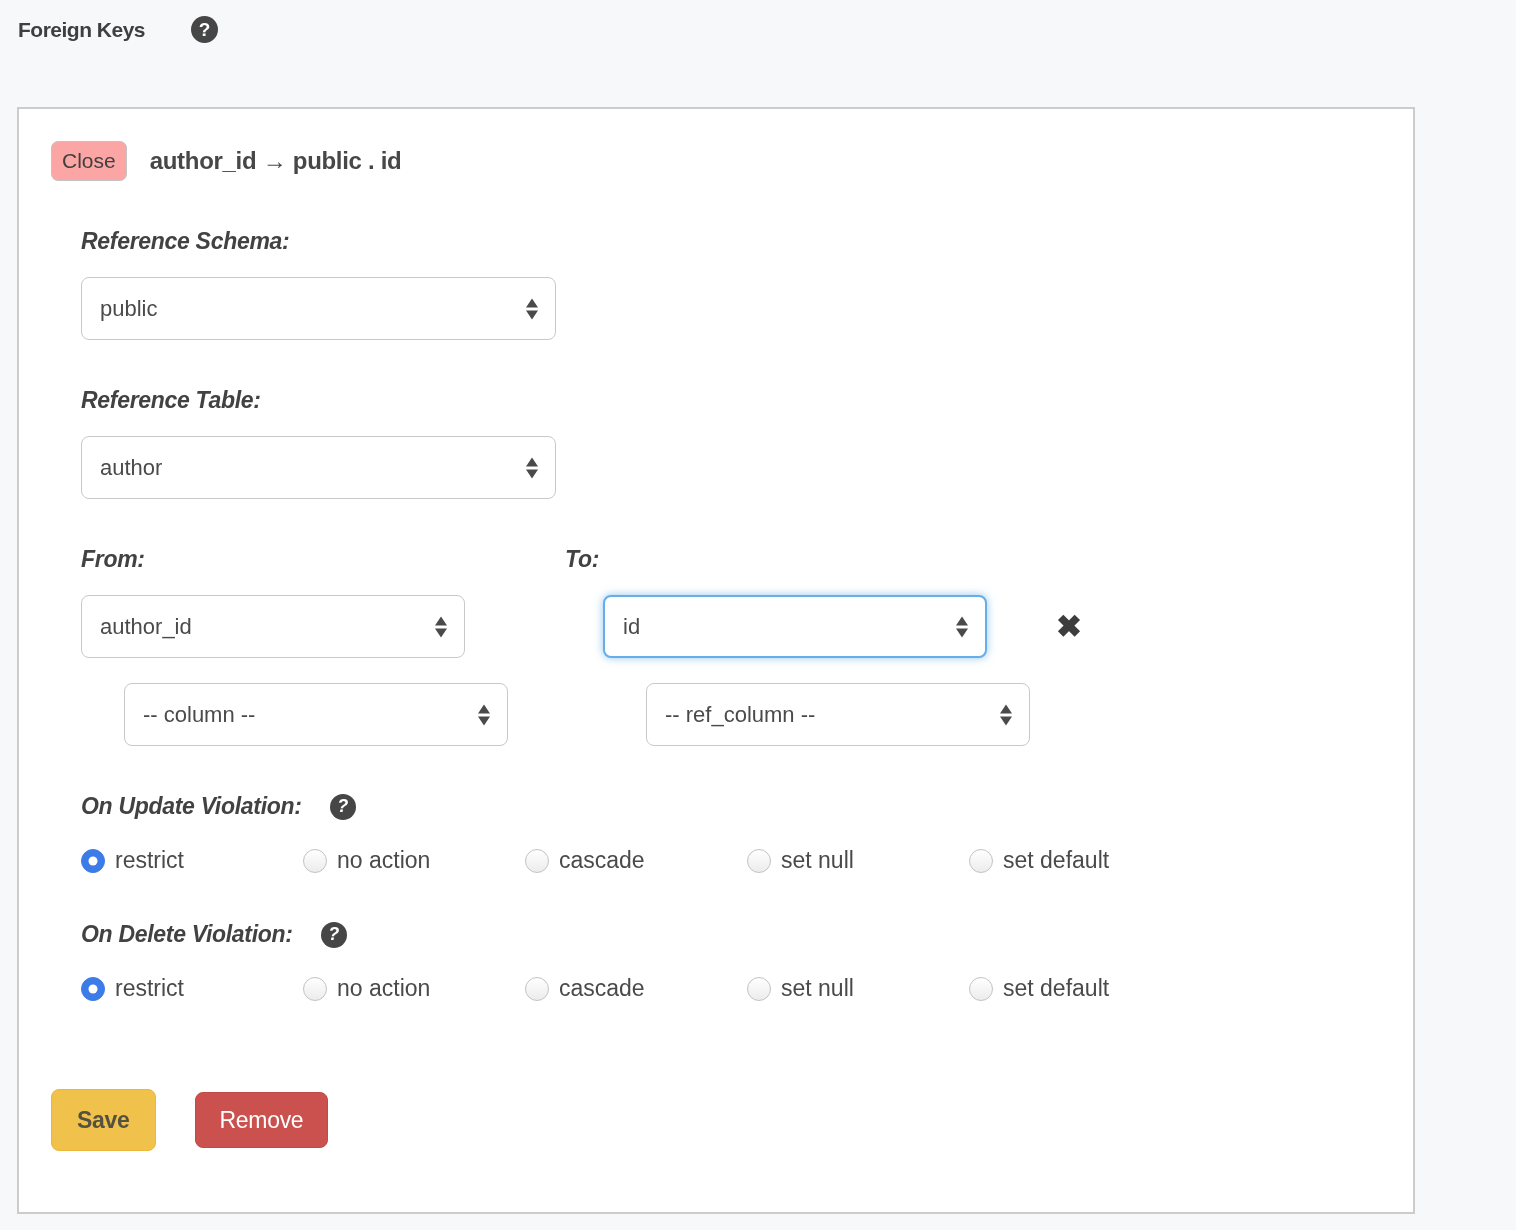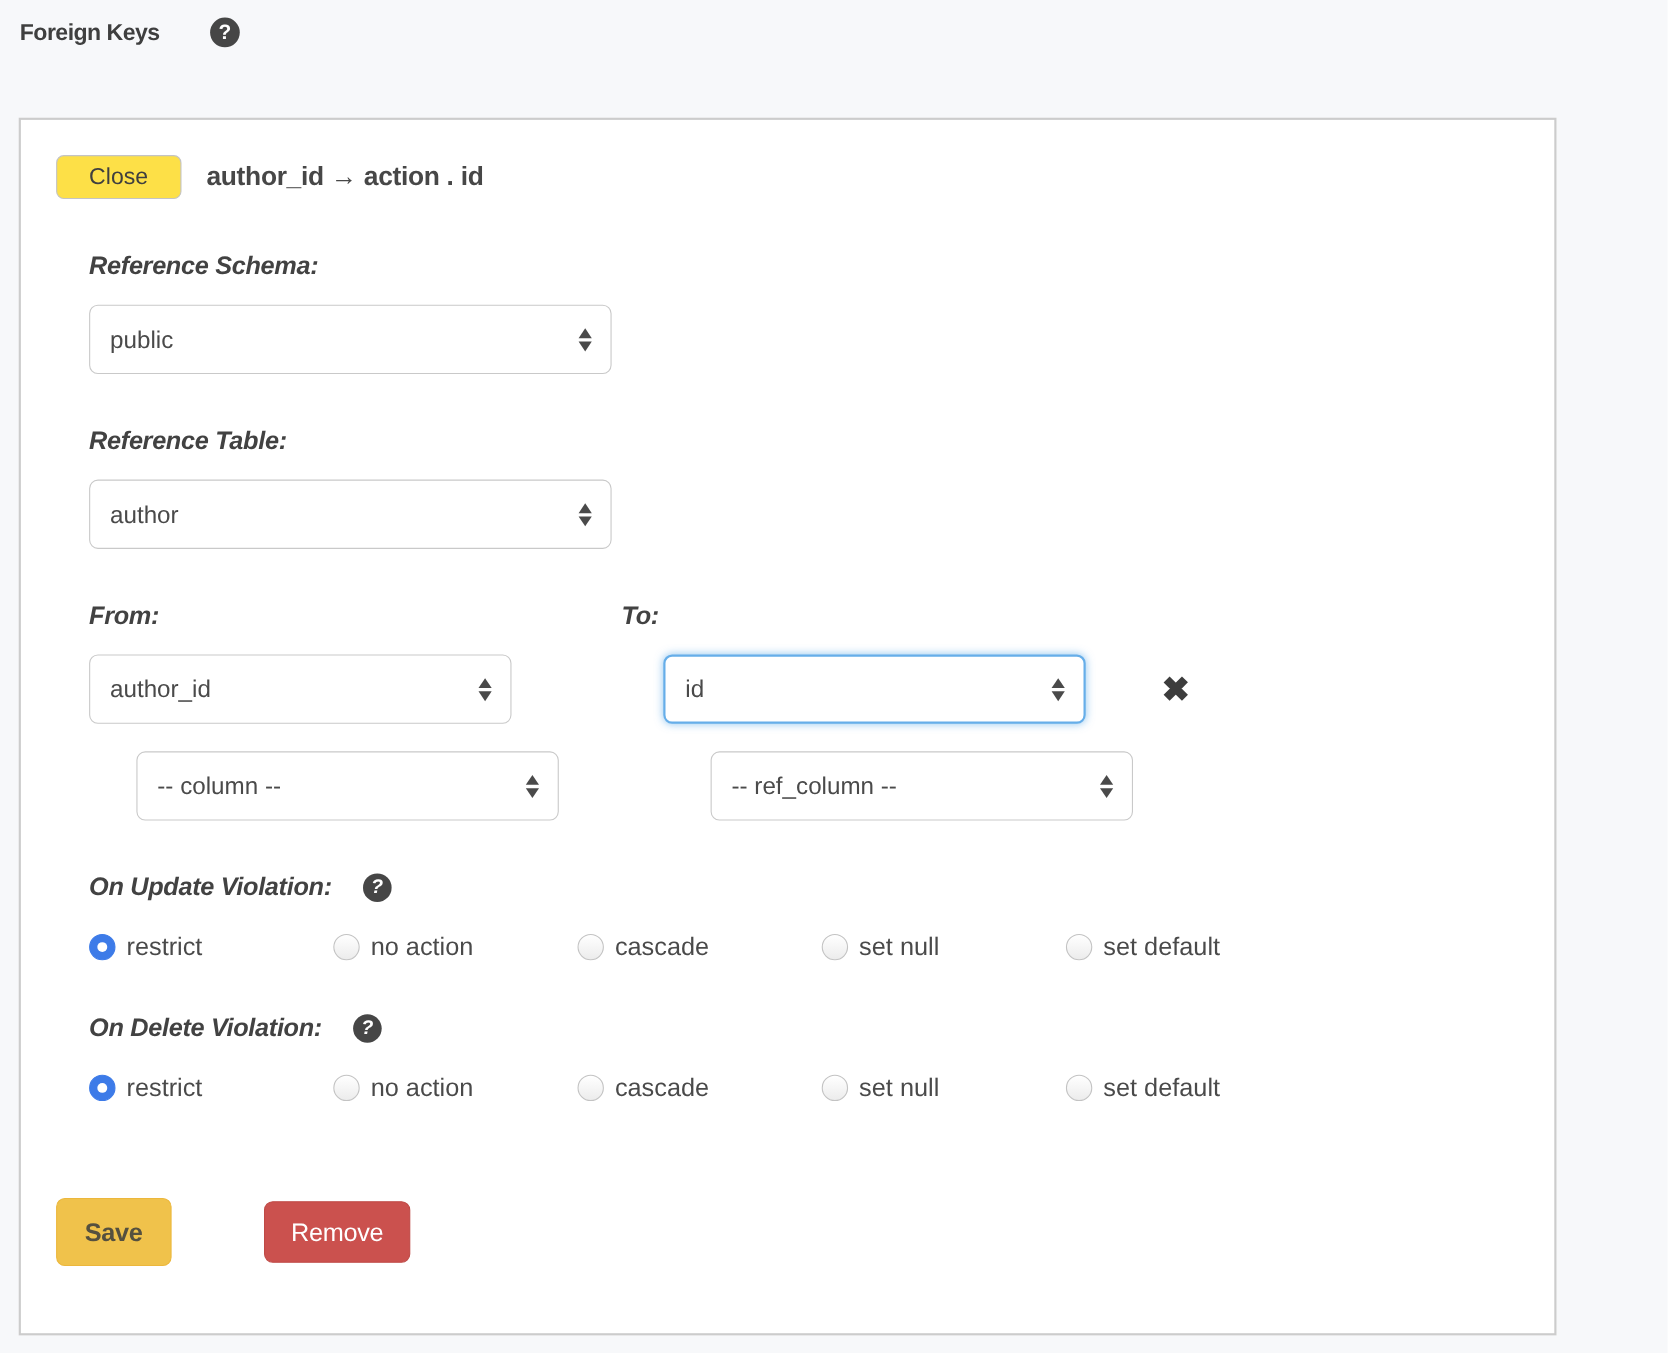--- a/index.html
+++ b/index.html
@@ -34,26 +34,26 @@
   .panel {
     position: absolute; left: 17px; top: 107px;
     width: 1398px; height: 1107px;
     background: #ffffff;
     border: 2px solid #cccccc;
     padding: 32px 32px 0 32px;
   }
 
   .close-row { display: flex; align-items: center; }
   .close-btn {
-    background: #fde047;
+    background: #fca5a5;
     border: 1px solid #c4c4c4;
     border-radius: 7px;
     font-family: inherit;
     font-size: 21px; color: #3f3f3f;
-    padding: 7px 29px;
+    padding: 7px 10px;
     cursor: pointer;
   }
   .fk-heading {
     font-size: 24px; font-weight: bold; color: #474747;
     margin-left: 23px; letter-spacing: -0.3px;
   }
 
   .form { margin-left: 30px; }
 
   .field-label {
@@ -122,21 +122,21 @@
     background: #3d7be8; border-color: #3d7be8;
   }
   .radio-item.checked .radio-circle::after {
     content: ""; position: absolute; left: 50%; top: 50%;
     width: 9px; height: 9px; border-radius: 50%;
     background: #ffffff; transform: translate(-50%,-50%);
   }
   .radio-label { font-size: 23px; color: #4a4a4a; margin-left: 10px; }
 
   
-  .actions { display: flex; align-items: center; margin-top: 87px; gap: 45px; }
+  .actions { display: flex; align-items: center; margin-top: 87px; }
   .btn {
     font-family: inherit; border-radius: 8px; cursor: pointer;
     font-size: 23px; letter-spacing: -0.3px;
   }
   .btn-save {
     background: #f0c24b; border: 1px solid #ecb73c;
     color: #55503f; font-weight: bold;
     height: 62px; padding: 0 25px;
   }
   .btn-remove {
@@ -153,21 +153,21 @@
 
   <div class="page-header">
     <span class="page-title">Foreign Keys</span>
     <span class="help-icon">?</span>
   </div>
 
   <div class="panel">
 
     <div class="close-row">
       <button class="close-btn">Close</button>
-      <span class="fk-heading">author_id → action . id</span>
+      <span class="fk-heading">author_id → public . id</span>
     </div>
 
     <div class="form">
 
       <div class="field-label">Reference Schema:</div>
       <div class="select-box wide">
         <span>public</span>
         <span class="spin">
             <i class="up"></i>
             <i class="dn"></i>

